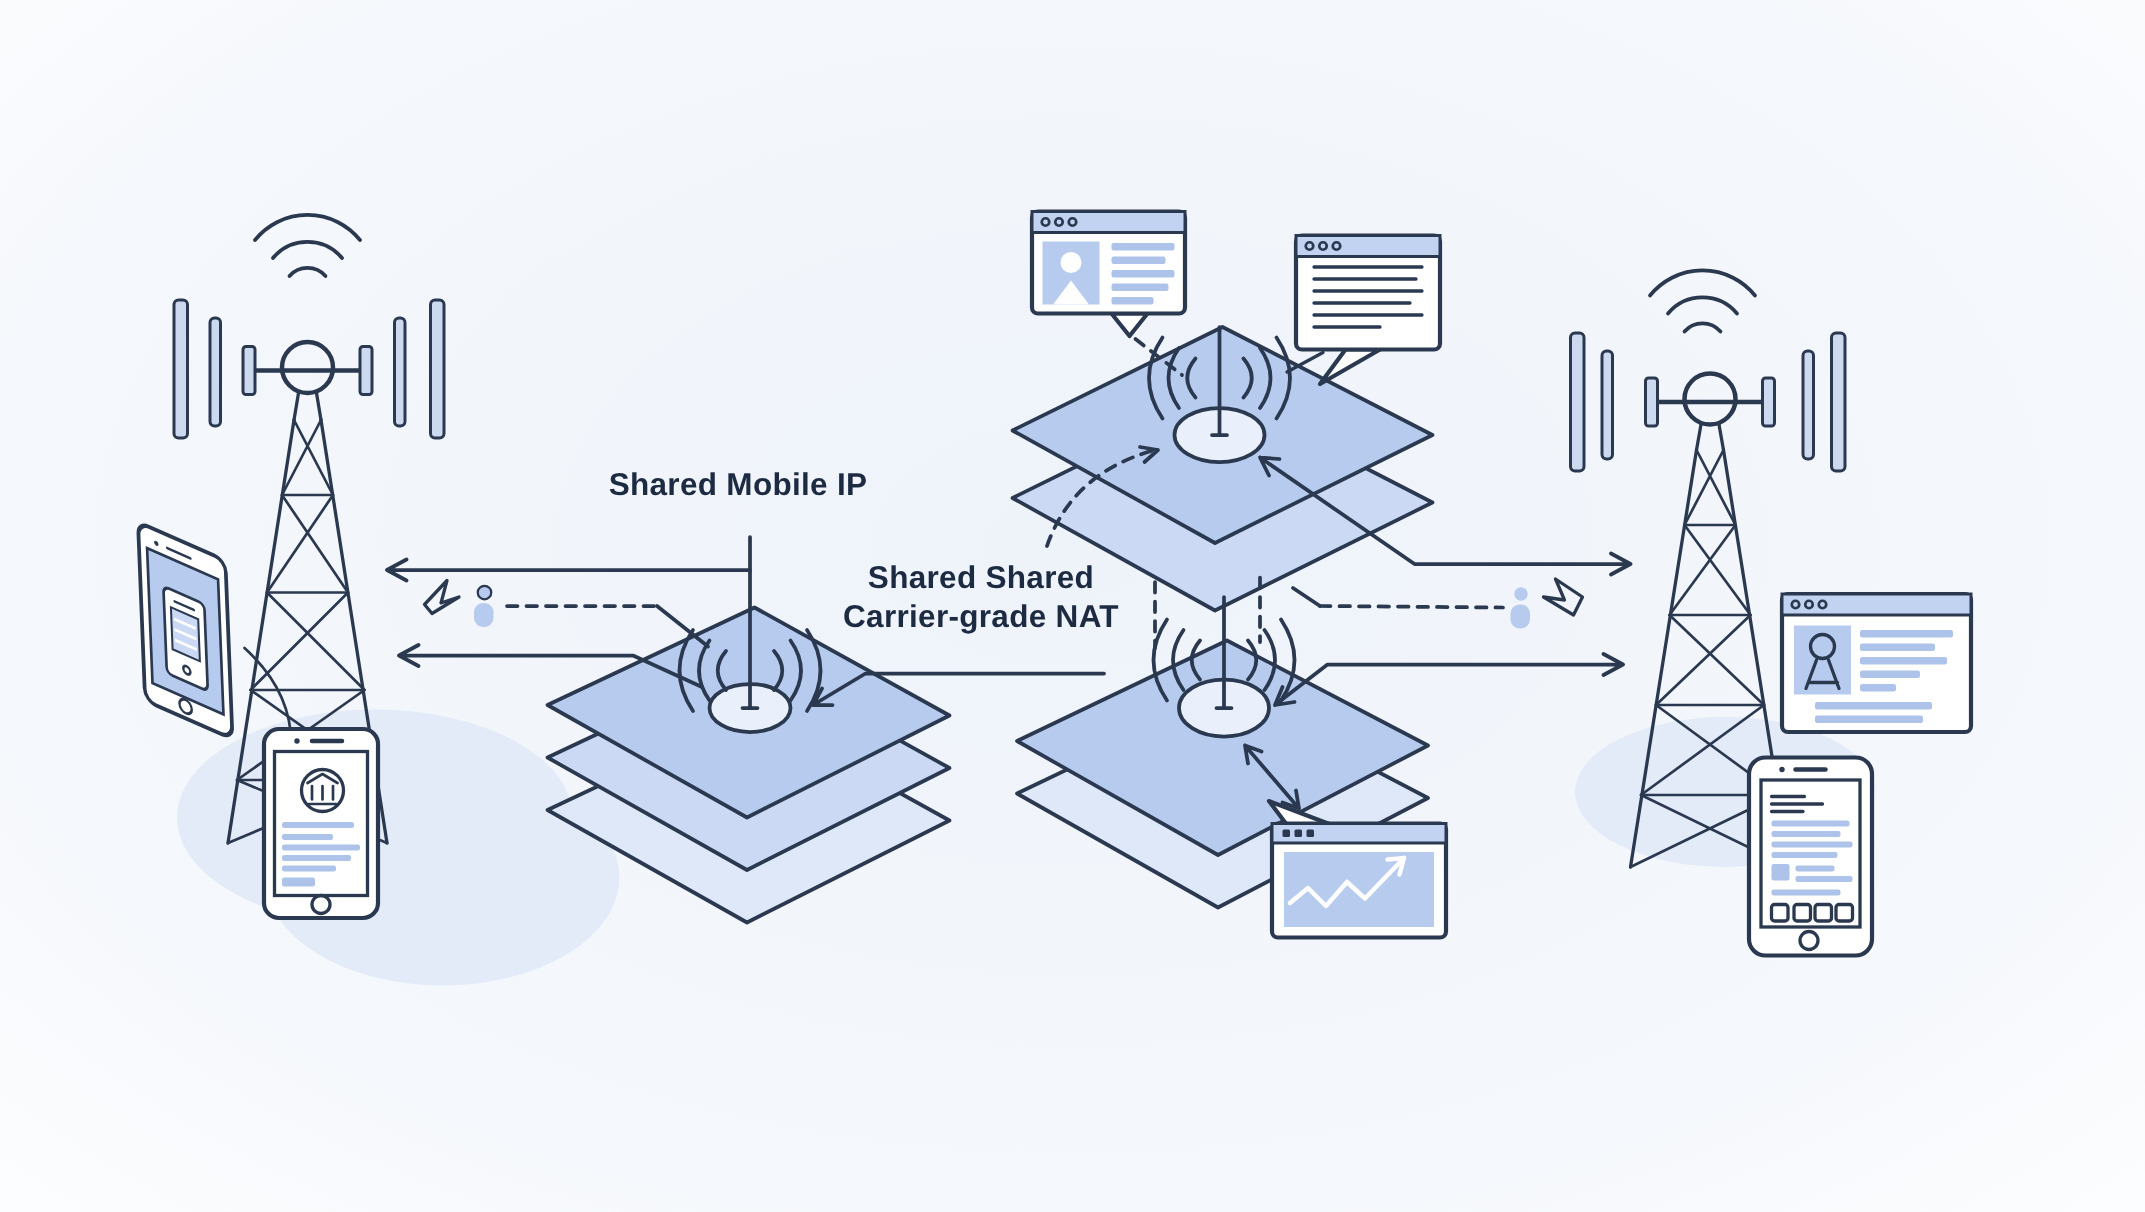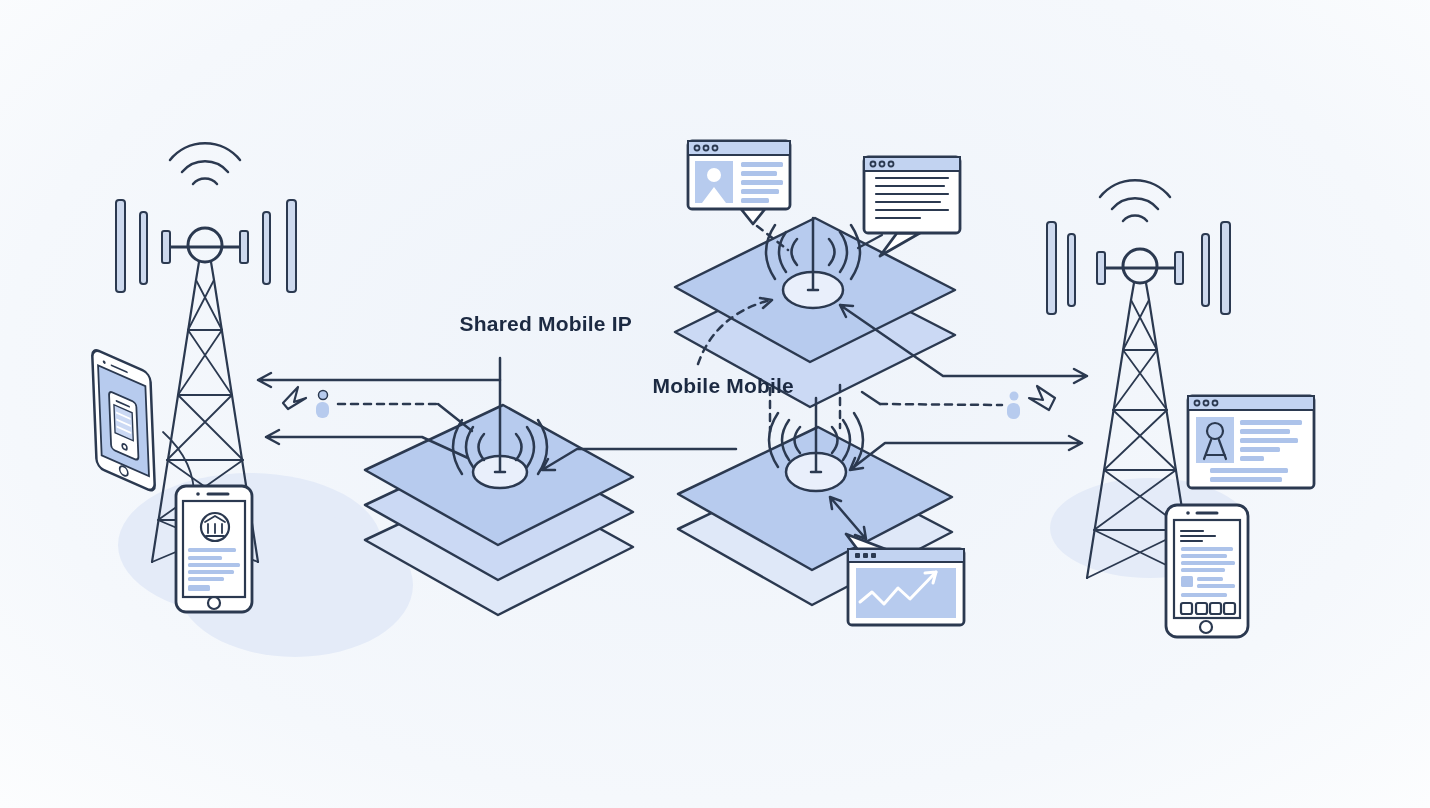--- a/index.html
+++ b/index.html
@@ -21,21 +21,21 @@
   .dk{fill:var(--line)}
   .layer1{fill:var(--layer-fill);stroke:var(--line);stroke-width:2.5;stroke-linejoin:round}
   .layer2{fill:var(--layer-mid);stroke:var(--line);stroke-width:2.5;stroke-linejoin:round}
   .layer3{fill:var(--layer-light);stroke:var(--line);stroke-width:2.5;stroke-linejoin:round}
   .ell{fill:var(--ellipse-fill);stroke:var(--line);stroke-width:2.5}
   .shadow{fill:var(--shadow)}
   .ant{fill:var(--antenna);stroke:var(--line);stroke-width:2}
   .blue{fill:var(--layer-fill)}
   .chart{stroke:var(--chart-line);fill:none;stroke-width:3;stroke-linecap:round;stroke-linejoin:round}
   .label{
-    position:absolute;text-align:right;font-weight:700;
+    position:absolute;text-align:center;font-weight:700;
     font-size:21px;line-height:26px;color:var(--label-text,#1c2a42);
     letter-spacing:.2px;
   }
   #label-ip{left:352px;top:311px;width:280px}
   #label-nat{left:514px;top:373px;width:280px}
 </style>
 </head>
 <body>
 
 <div class="stage">
@@ -304,15 +304,16 @@
       <rect x="1224" y="603" width="11" height="11" rx="2" class="ln med" fill="var(--panel)"></rect>
     </g>
     <circle cx="1206" cy="627" r="6" class="ln med"></circle>
   </g>
 </svg>
 
 <div class="label" id="label-ip">
   <div>Shared Mobile IP</div>
 </div>
 <div class="label" id="label-nat">
-  <div>Mobile Mobile</div>
+  <div>Shared Shared</div>
+  <div>Carrier-grade NAT</div>
 </div>
 </div>
 
 </body></html>

